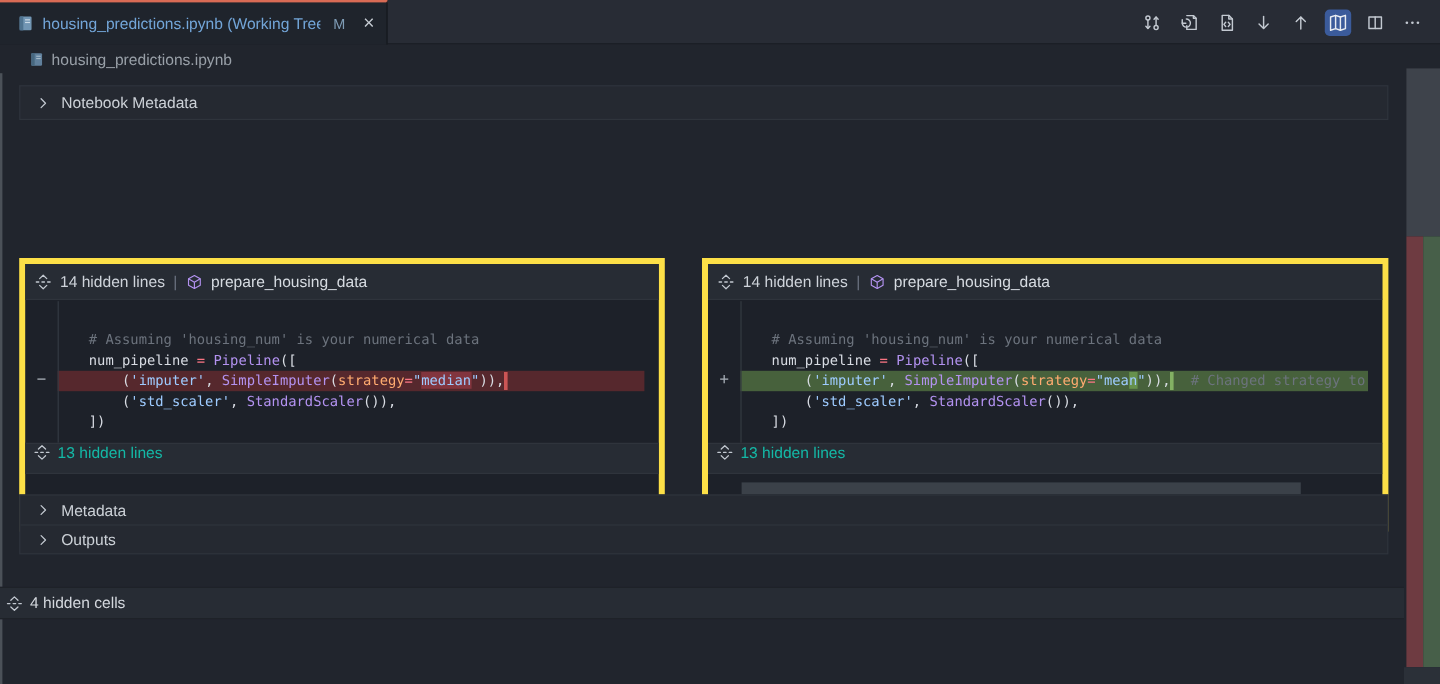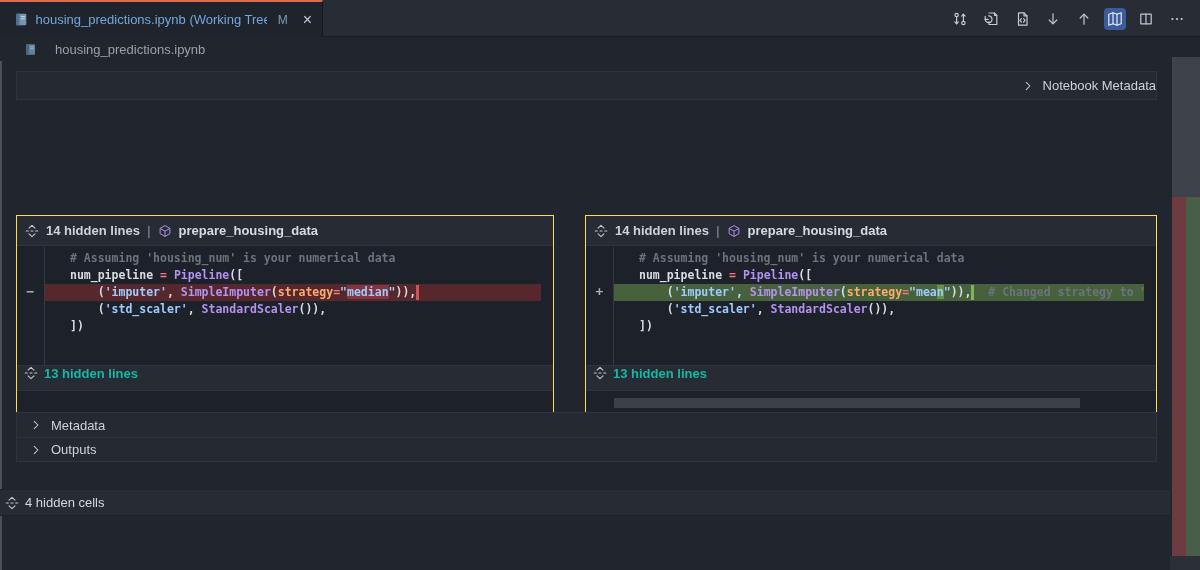--- a/index.html
+++ b/index.html
@@ -20,58 +20,58 @@
   .tab-close{ color:#c6ccd3; font-size:16px; line-height:16px; margin-left:8px; }
   .tab-actions{ position:absolute; right:12px; top:0; height:37px; display:flex; align-items:center; gap:9px; }
   .icon-btn{ background:none; border:none; width:22px; height:22px; display:flex;
     align-items:center; justify-content:center; cursor:pointer; border-radius:4px; padding:0; }
   .icon-btn.active{ background:#3b5b9b; }
   .icon-btn svg{ display:block; }
   .ic{ stroke:#c3c9d1; stroke-width:1.2; fill:none; stroke-linecap:round; stroke-linejoin:round; }
   .ic-on{ stroke:#e8ecf1; stroke-width:1.2; fill:none; stroke-linecap:round; stroke-linejoin:round; }
   
   .breadcrumb{ position:absolute; left:0; top:37px; width:1200px; height:24px;
-    display:flex; align-items:center; gap:18px; padding-left:24px; color:#99a0a8; }
+    display:flex; align-items:center; gap:6px; padding-left:24px; color:#99a0a8; }
   
   .editor-edge{ position:absolute; left:0; top:61px; width:2px; height:509px; background:#4b5158; }
   
   .collapse-box{ position:absolute; left:16px; width:1141px; background:#252931;
     border:1px solid #2f343c; }
   .collapse-row{ height:24px; display:flex; align-items:center; gap:8px; padding-left:12px;
     color:#ccd1d7; cursor:pointer; }
   .collapse-row + .collapse-row{ border-top:1px solid #2f343c; }
   #nm-box{ top:71px; height:29px; }
-  #nm-box .collapse-row{ height:27px;justify-content:flex-end; }
+  #nm-box .collapse-row{ height:27px; }
   #mo-box{ top:412px; height:50px; }
   
   .strip{ position:absolute; left:0; width:1170px; height:27px; background:#272c34;
     border-top:1px solid #1e2228; border-bottom:1px solid #1e2228;
     display:flex; align-items:center; gap:6px; padding-left:5px; color:#d3d7dd; cursor:pointer; }
   #strip7{ top:126px; }
   #strip4{ top:489px; }
   
   .section-header{ position:absolute; left:16px; top:181px; width:1141px; height:30px;
     display:flex; align-items:center; gap:8px; padding-left:10px; }
   .section-title{ font-weight:bold; color:#e4e8ec; }
   .section-actions{ position:absolute; right:0; top:4px; display:flex; gap:5px; align-items:center; }
   .pilcrow-btn{ width:24px; height:21px; background:#3b5b9b; border:none; border-radius:3px;
     color:#e8ecf2; font-size:13px; cursor:pointer; font-family:"DejaVu Serif",serif; }
   .discard-btn{ width:22px; height:21px; background:none; border:none; cursor:pointer;
     display:flex; align-items:center; justify-content:center; }
   
   .pane{ position:absolute; top:215px; height:228px; background:#1d2129;
-    border:1px solid #fde047; overflow:hidden;font-weight:bold; }
+    border:5px solid #fde047; overflow:hidden; }
   #pane-left{ left:16px; width:538px; }
   #pane-right{ left:585px; width:572px; }
   .pane-header{ position:absolute; left:0; right:0; top:0; height:30px; background:#272c34;
     border-bottom:1px solid #2f343c; display:flex; align-items:center; gap:7px;
     padding-left:8px; color:#ced3da; }
   .pane-header .sep{ color:#6b7280; }
   .pane-header .sym{ color:#d6dbe1;text-align:right; }
-  .pane-code{ position:absolute; left:0; right:12px; top:31px; padding-top:3px; }
+  .pane-code{ position:absolute; left:0; right:12px; top:31px; padding-top:24px; }
   .gutter-sep{ position:absolute; left:27px; top:31px; height:118px; width:1px; background:#343a42; }
   .code-row{ display:flex; height:17px; line-height:17px;
     font-family:"DejaVu Sans Mono",monospace; font-size:11.5px; white-space:pre; }
   .code-row .gutter{ flex:0 0 27px; width:27px; text-align:center; color:#a6adb5;
     font-size:13px; line-height:16px; }
   .code-row .code-content{ flex:1; padding-left:26px; overflow:hidden; }
   .code-row.del .code-content{ background:#56282d; }
   .code-row.add .code-content{ background:#47613c; }
   .tk-plain{ color:#d8dce3; }
   .tk-comment{ color:#6c737d; }

